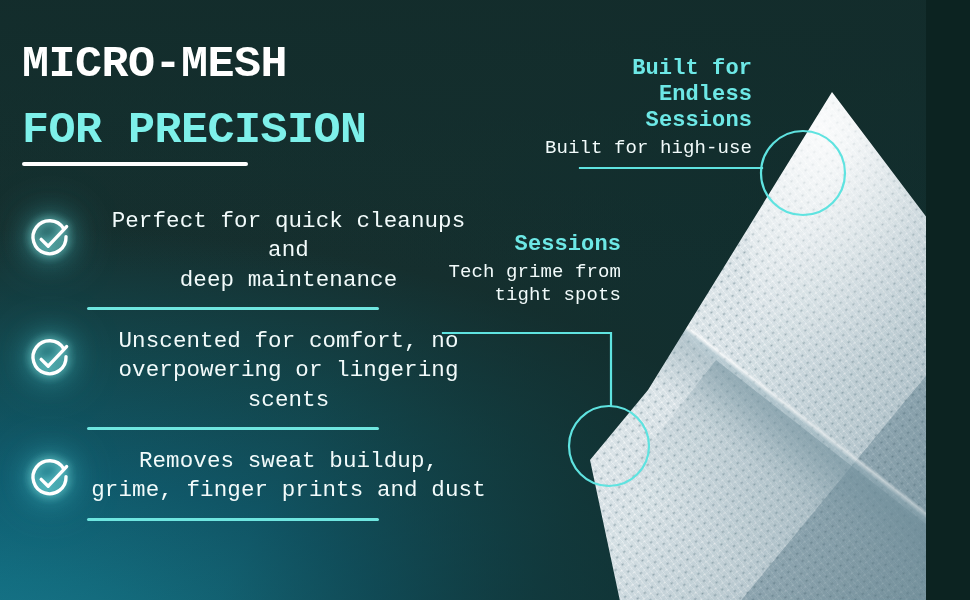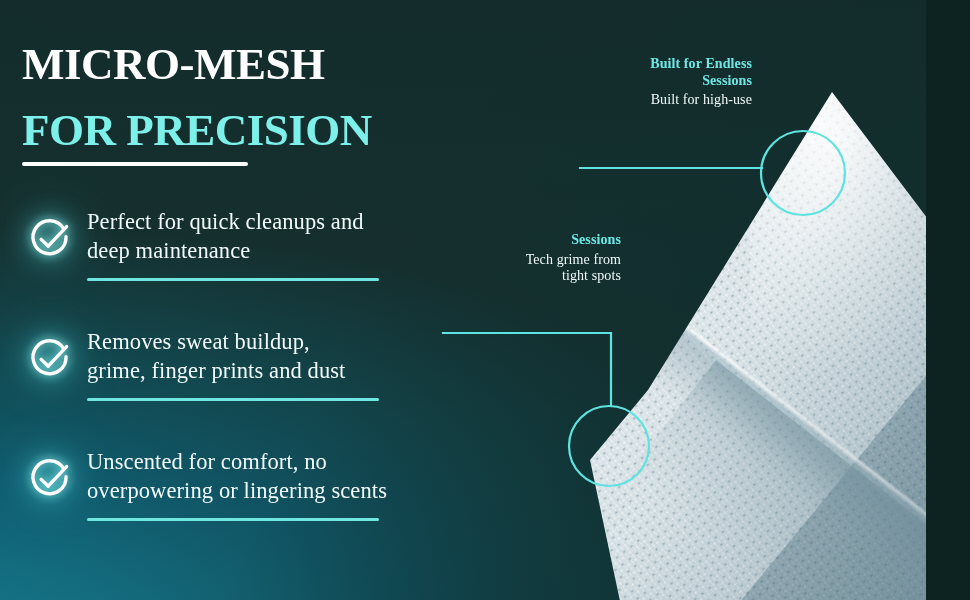--- a/index.html
+++ b/index.html
@@ -5,21 +5,21 @@
   html, body {
     margin: 0;
     padding: 0;
     background: #0c2321;
   }
   #stage {
     position: relative;
     width: 926px;
     height: 600px;
     overflow: hidden;
-    font-family: Liberation Serif, serif;
+    font-family: Liberation Mono, monospace;
     background: #16302f;
   }
 
   
   .bg-base {
     position: absolute;
     inset: 0;
     background:
       radial-gradient(120% 95% at 4% 112%, #1a87a0 0%, #13798f 16%, #0f6277 34%, #124c54 55%, #16302f 78%, #143130 100%);
   }
@@ -184,20 +184,21 @@
     position: absolute;
     left: 20px;
     top: 205px;
     width: 470px;
   }
   .bullet {
     position: relative;
     display: flex;
     align-items: flex-start;
     min-height: 120px;
+    text-align: center;
   }
   .bullet .check {
     position: relative;
     width: 56px;
     height: 56px;
     flex: 0 0 56px;
     margin-top: 6px;
     margin-left: 2px;
   }
   .check svg {
@@ -228,29 +229,29 @@
     border-radius: 2px;
   }
 
   
   .callout {
     position: absolute;
     text-align: right;
   }
   .callout .ctitle {
     margin: 0;
-    font-size: 14px;
+    font-size: 22px;
     font-weight: bold;
     line-height: 1.18;
     color: #6de8e6;
     letter-spacing: 0.1px;
   }
   .callout .cdesc {
     margin: 3px 0 0 0;
-    font-size: 14px;
+    font-size: 19px;
     line-height: 1.20;
     color: #f2fbfb;
     letter-spacing: 0.1px;
   }
 
   #callout-endless { left: 540px; top: 56px; width: 212px; }
   #callout-texture { left: 403px; top: 232px; width: 218px; }
 
   
   .annot {
@@ -306,36 +307,36 @@
     </div>
 
     <div class="bullet">
       <div class="check">
         <svg viewBox="0 0 56 56">
           <path d="M41.5 17.5 A16.5 16.5 0 1 0 44 25.6" fill="none" stroke="#ffffff" stroke-width="3.4" stroke-linecap="round"></path>
           <path d="M19.2 28.4 L26.2 35.2 L44.6 15.6" fill="none" stroke="#ffffff" stroke-width="3.4" stroke-linecap="round" stroke-linejoin="round"></path>
         </svg>
       </div>
       <div class="btext">
-        <p>Removes sweat buildup,</p>
-        <p>grime, finger prints and dust</p>
+        <p>Unscented for comfort, no</p>
+        <p>overpowering or lingering scents</p>
         <div class="brule"></div>
       </div>
     </div>
 
     <div class="bullet">
       <div class="check">
         <svg viewBox="0 0 56 56">
           <path d="M41.5 17.5 A16.5 16.5 0 1 0 44 25.6" fill="none" stroke="#ffffff" stroke-width="3.4" stroke-linecap="round"></path>
           <path d="M19.2 28.4 L26.2 35.2 L44.6 15.6" fill="none" stroke="#ffffff" stroke-width="3.4" stroke-linecap="round" stroke-linejoin="round"></path>
         </svg>
       </div>
       <div class="btext">
-        <p>Unscented for comfort, no</p>
-        <p>overpowering or lingering scents</p>
+        <p>Removes sweat buildup,</p>
+        <p>grime, finger prints and dust</p>
         <div class="brule"></div>
       </div>
     </div>
 
   </div>
 
   <div class="callout" id="callout-endless">
     <p class="ctitle">
       <span>Built for Endless</span><br>
       <span>Sessions</span>

